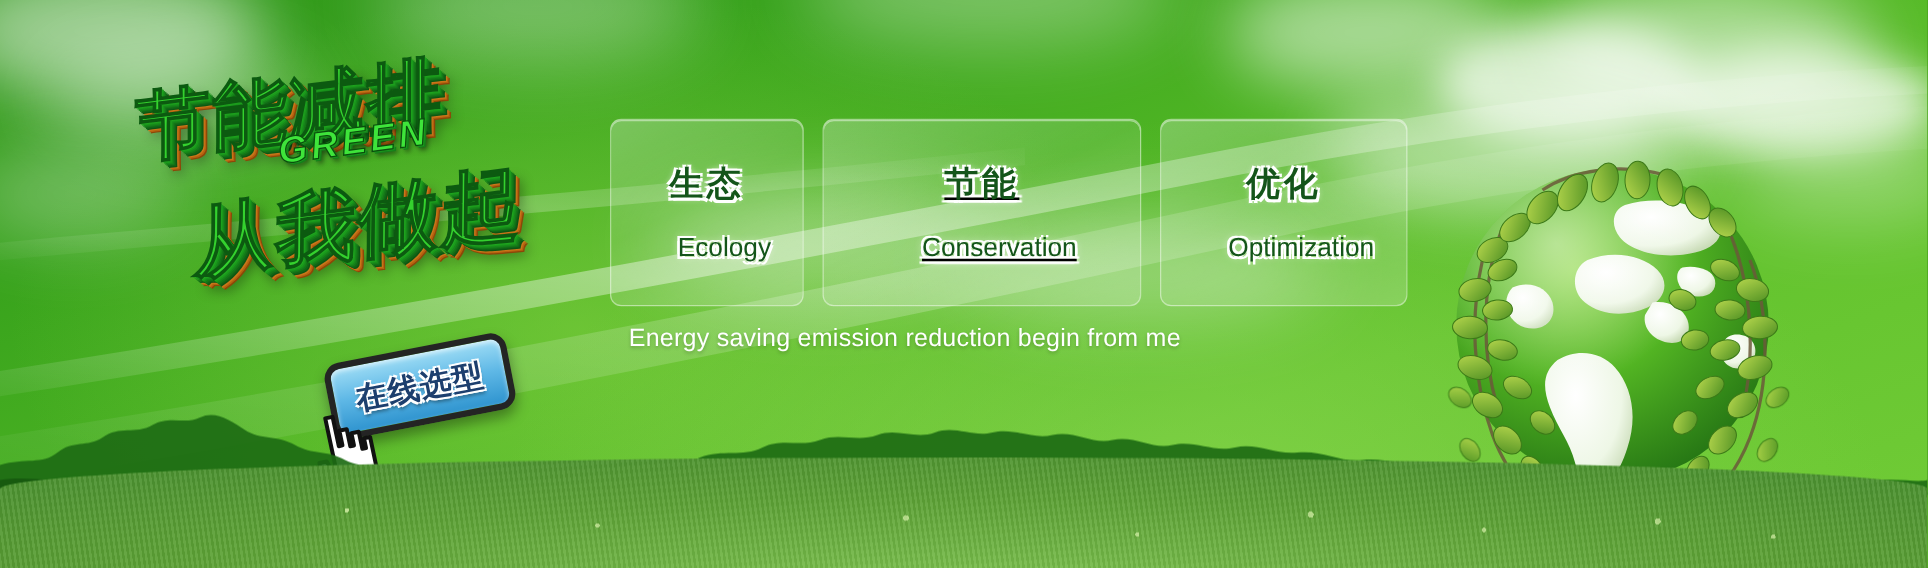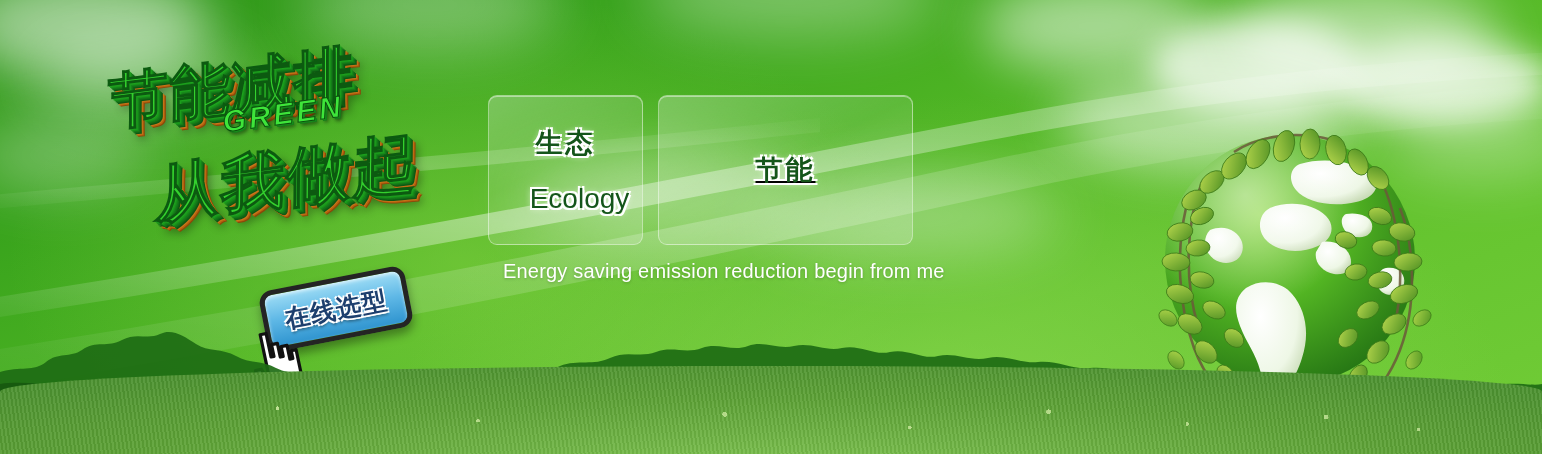--- a/index.html
+++ b/index.html
@@ -109,21 +109,21 @@
   }
   .card.wide{ width:255px;text-decoration:underline; }
   .card.mid{ width:198px; }
   .card-cn{
     font-size:27px; font-weight:bold; color:#14551a; letter-spacing:3px;
     text-shadow:-2px -2px 0 #fff, 2px -2px 0 #fff, -2px 2px 0 #fff, 2px 2px 0 #fff,
                 0 0 6px rgba(255,255,255,.95);
     white-space:nowrap;
   }
   .card-en{
-    font-size:28px; color:#14551a; letter-spacing:0px;
+    font-size:21px; color:#14551a; letter-spacing:0px;
     text-shadow:-2px -2px 0 #fff, 2px -2px 0 #fff, -2px 2px 0 #fff, 2px 2px 0 #fff,
                 0 0 7px rgba(255,255,255,.95);
     white-space:nowrap;
     margin-left:28px;
   }
   .tagline{
     position:absolute; left:503px; top:260px;
     font-size:20px; color:#ffffff; letter-spacing:.2px;
     text-shadow:0 1px 3px rgba(0,0,0,.22);
     white-space:nowrap;
@@ -188,20 +188,25 @@
     </g>
   </svg>
 
   <div class="cards">
     <div class="card">
       <span class="card-cn">生态</span>
       <span class="card-en">Ecology</span>
     </div>
     <div class="card wide">
       <span class="card-cn">节能</span>
+      <span class="card-en">Conservation</span>
+    </div>
+    <div class="card mid">
+      <span class="card-cn">优化</span>
+      <span class="card-en">Optimization</span>
     </div>
   </div>
 
   <div class="tagline">Energy saving emission reduction begin from me</div>
 
   <div class="globe-wrap">
     <svg viewBox="0 0 290 300" width="290" height="300">
       <defs>
         <radialGradient id="gsph" cx="38%" cy="32%" r="78%">
           <stop offset="0%" stop-color="#8fd94a"></stop>

